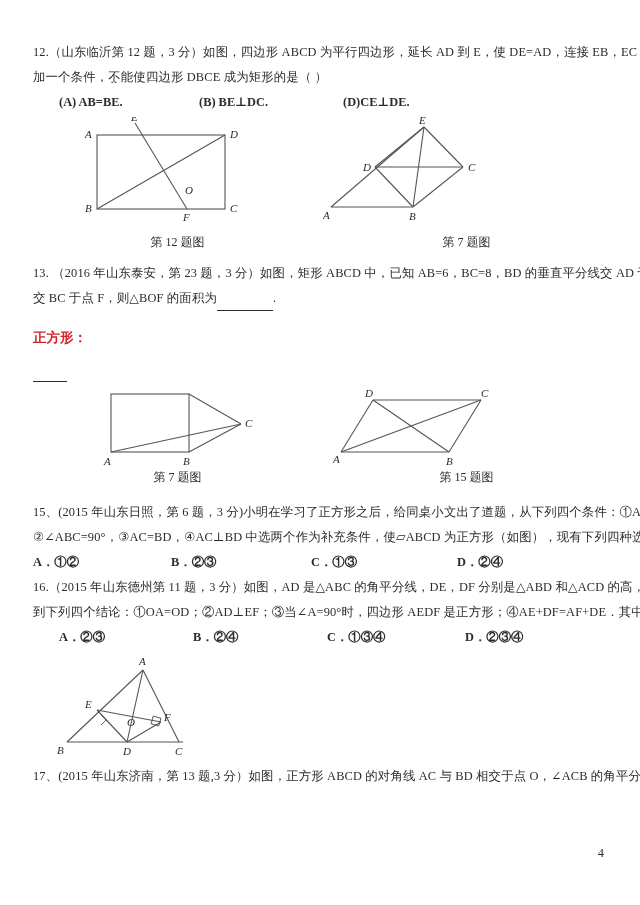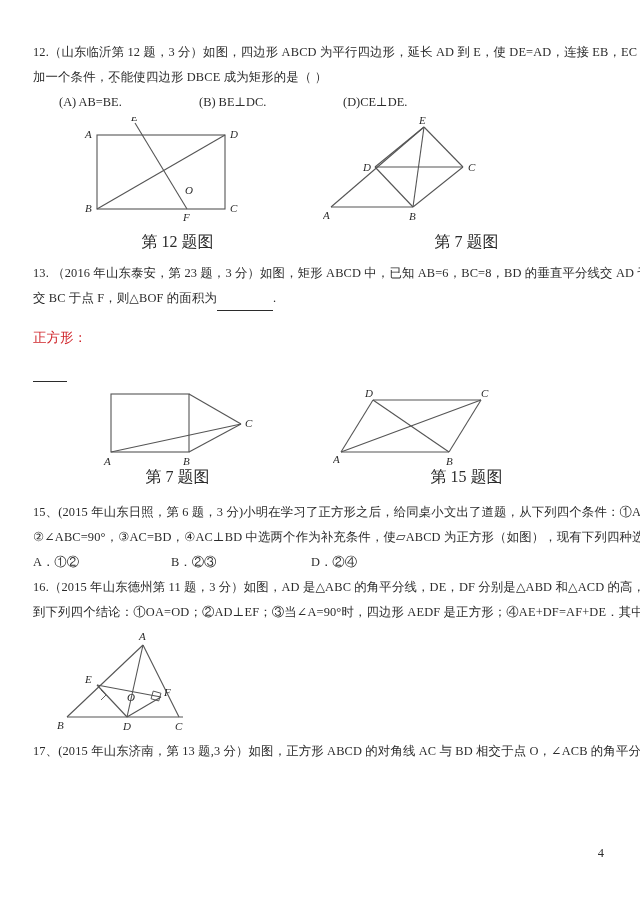--- a/index.html
+++ b/index.html
@@ -35,35 +35,36 @@
     font-size: 12.4px;
     line-height: 25px;
     letter-spacing: 0.15px;
     white-space: nowrap;
   }
   .indent-1 { padding-left: 26px; }
   .opts {
     display: flex;
     font-size: 12.4px;
     line-height: 25px;
+    font-weight: bold;
   }
   .opts .opt { white-space: nowrap; }
   .section-head {
     color: #d0252b;
-    font-weight: normal;
+    font-weight: bold;
     font-size: 13.5px;
     line-height: 26px;
     font-family: "Liberation Sans", sans-serif;
   }
   .figrow {
     position: relative;
     height: 118px;
   }
   .figcap {
-    font-size: 16px;
+    font-size: 12px;
     text-align: center;
     line-height: 18px;
   }
   .caption-row {
     display: flex;
     margin-top: 0px;
   }
   .caption-row .cap-cell {
     flex: 1;
     text-align: center;
@@ -229,27 +230,34 @@
     </div>
 
     <div class="spacer-14"></div>
 
     <div class="q">
       <div class="ln">15、(2015 年山东日照，第 6 题，3 分)小明在学习了正方形之后，给同桌小文出了道题，从下列四个条件：①AB=BC，</div>
       <div class="ln">②∠ABC=90°，③AC=BD，④AC⊥BD 中选两个作为补充条件，使▱ABCD 为正方形（如图），现有下列四种选法，你</div>
       <div class="opts">
         <span class="opt" style="width:138px">A．①②</span>
         <span class="opt" style="width:140px">B．②③</span>
+        <span class="opt" style="width:146px">C．①③</span>
         <span class="opt">D．②④</span>
       </div>
     </div>
 
     <div class="q">
       <div class="ln">16.（2015 年山东德州第 11 题，3 分）如图，AD 是△ABC 的角平分线，DE，DF 分别是△ABD 和△ACD 的高，得</div>
       <div class="ln">到下列四个结论：①OA=OD；②AD⊥EF；③当∠A=90°时，四边形 AEDF 是正方形；④AE+DF=AF+DE．其中正</div>
+      <div class="opts indent-1">
+        <span class="opt" style="width:134px">A．②③</span>
+        <span class="opt" style="width:134px">B．②④</span>
+        <span class="opt" style="width:138px">C．①③④</span>
+        <span class="opt">D．②③④</span>
+      </div>
     </div>
 
     <div class="figrow" style="height:114px">
       <div class="fig-abs" style="left:18px; top:2px;">
         <svg width="180" height="112" viewBox="0 0 180 112">
           <g stroke="#555" stroke-width="1.1" fill="none">
 
             <line x1="16" y1="90" x2="132" y2="90"></line>
 
             <line x1="92" y1="18" x2="16" y2="90"></line>

